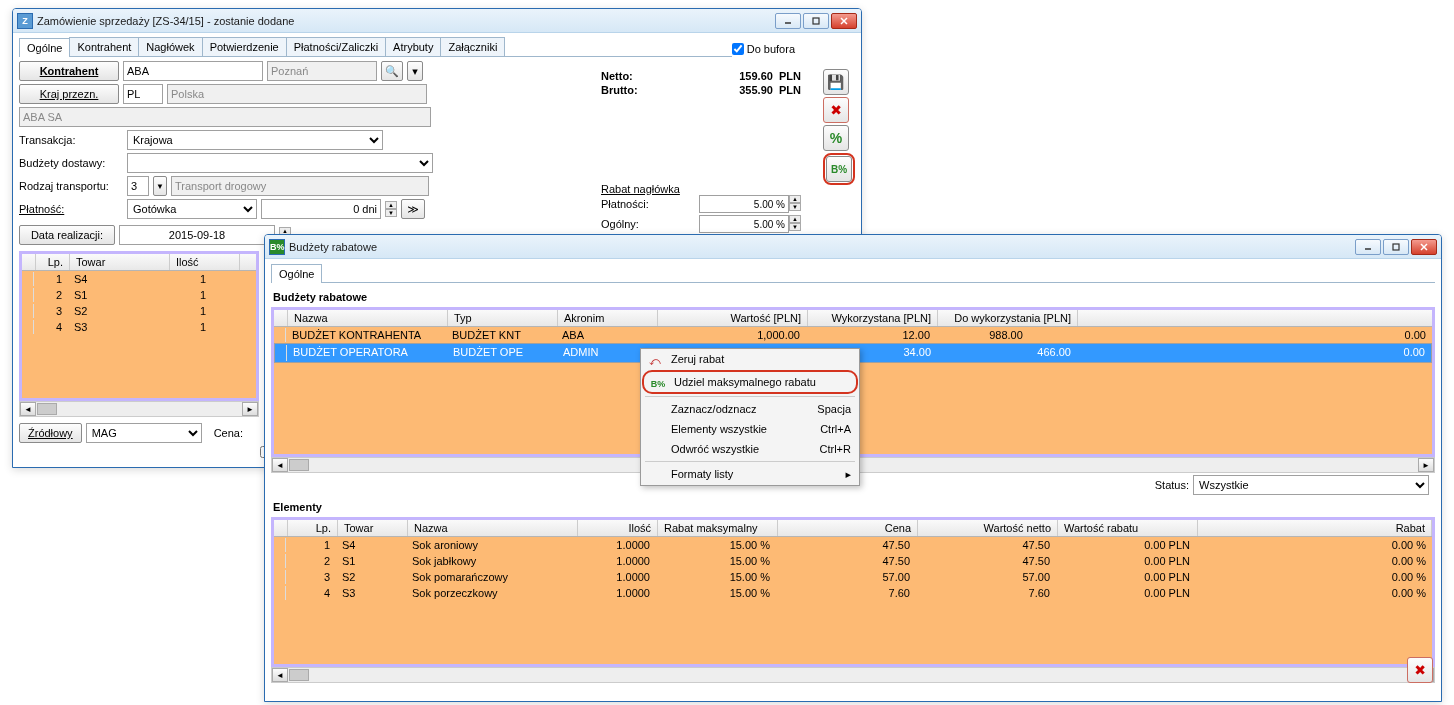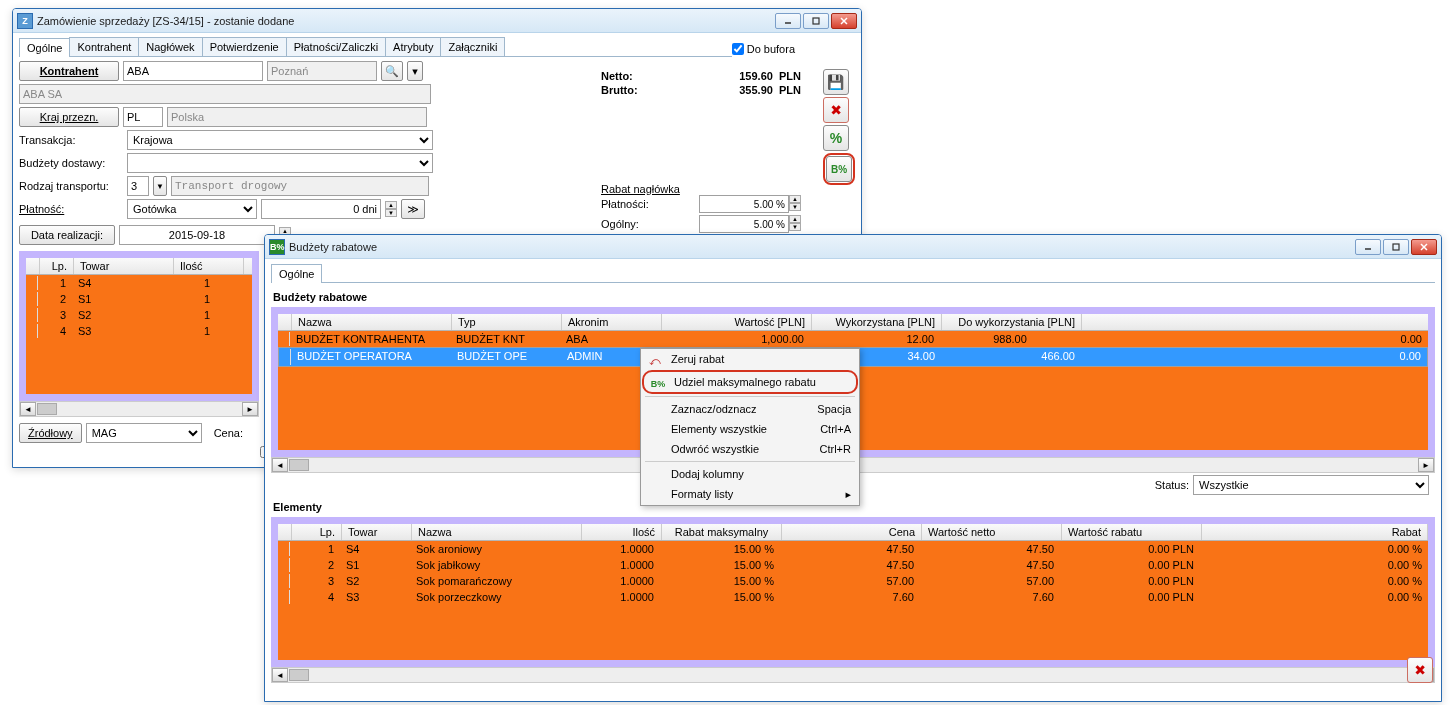--- a/index.html
+++ b/index.html
@@ -23,21 +23,21 @@
 .inp.ro{background:#f0f0f0;color:#888}
 .sel{border:1px solid #a0a0a0;background:#fff;height:20px;padding:1px}
 .lbl{display:inline-block}
 .sidebtns{position:absolute;right:6px;top:36px;display:flex;flex-direction:column;gap:2px}
 .sqbtn{width:26px;height:26px;border:1px solid #8a8a8a;background:linear-gradient(#fdfdfd,#e5e5e5);border-radius:3px;display:flex;align-items:center;justify-content:center;cursor:pointer;font-size:14px}
 .sqbtn.save{color:#1a4f8a}
 .sqbtn.close{color:#c00;border-color:#cc6e62}
 .sqbtn.pct{color:#2a8a2a;font-weight:bold}
 .hl-red{border:2px solid #d4341f;border-radius:8px;padding:1px}
 .hl-red-inner{border:1px solid #8a8a8a;background:linear-gradient(#fdfdfd,#e5e5e5);border-radius:3px;width:26px;height:26px;display:flex;align-items:center;justify-content:center}
-.grid{border:7px solid #c4b5fd;background:#f97316}
+.grid{border:3px solid #c4b5fd;background:#fdba74}
 .ghead{display:flex;background:linear-gradient(#fafafa,#e8e8e8);border-bottom:1px solid #b5b5b5}
 .gh{padding:2px 6px;border-right:1px solid #ccc}
 .grow{display:flex;padding:1px 0}
 .gc{padding:1px 6px}
 .grow.sel{background:#3399ff;color:#fff}
 .scroll-h{height:16px;background:#eee;border:1px solid #ccc;display:flex;align-items:center}
 .scroll-h .sbtn{width:16px;height:14px;background:linear-gradient(#fdfdfd,#ddd);border:1px solid #aaa;display:flex;align-items:center;justify-content:center;font-size:8px}
 .totals{position:absolute;top:36px;right:60px;width:200px}
 .totals .trow{display:flex;justify-content:space-between;padding:1px 0}
 .totals .trow .v{text-align:right;font-weight:bold}
@@ -97,40 +97,40 @@
 
     <div style="width:420px">
       <div class="row">
         <button class="btn" style="width:100px;font-weight:bold;text-decoration:underline">Kontrahent</button>
         <input class="inp" style="width: 140px;" value="ABA">
         <input class="inp ro" style="width: 110px;" value="Poznań">
         <button class="btn" style="width:22px;padding:0">🔍</button>
         <button class="btn" style="width:16px;padding:0">▾</button>
       </div>
       <div class="row">
-          <input class="inp ro" style="width: 412px;" value="ABA SA">
-        </div>
-      <div class="row">
         <button class="btn" style="width:100px;text-decoration:underline">Kraj przezn.</button>
         <input class="inp" style="width: 40px;" value="PL">
         <input class="inp ro" style="width: 260px;" value="Polska">
       </div>
       <div class="row">
+          <input class="inp ro" style="width: 412px;" value="ABA SA">
+        </div>
+      <div class="row">
         <span class="lbl" style="width:104px">Transakcja:</span>
-        <select class="sel" style="width:306px"><option>Krajowa</option></select>
+        <select class="sel" style="width:256px"><option>Krajowa</option></select>
       </div>
       <div class="row">
         <span class="lbl" style="width:104px">Budżety dostawy:</span>
         <select class="sel" style="width:306px"><option></option></select>
       </div>
       <div class="row">
         <span class="lbl" style="width:104px">Rodzaj transportu:</span>
         <input class="inp" style="width: 22px;" value="3">
         <button class="btn" style="width:14px;padding:0;font-size:8px">▼</button>
-        <input class="inp ro" style="width: 258px; font-family: Liberation Mono, monospace;" value="Transport drogowy">
+        <input class="inp ro" style="width: 258px;" value="Transport drogowy">
       </div>
       <div class="row">
         <span class="lbl" style="width:104px;text-decoration:underline">Płatność:</span>
         <select class="sel" style="width:130px"><option>Gotówka</option></select>
         <input class="inp" style="width: 120px; text-align: right;" value="0 dni">
         <div style="width:12px;display:flex;flex-direction:column">
             <div class="spinb">▲</div>
             <div class="spinb">▼</div>
           </div>
         <button class="btn" style="width:24px;padding:0">≫</button>
@@ -333,23 +333,23 @@
     </div>
 
     <div class="section-title">Elementy</div>
     <div class="grid" style="height:150px">
       <div class="ghead">
         <div class="gh" style="width:14px"></div>
         <div class="gh" style="width:50px;text-align:right">Lp.</div>
         <div class="gh" style="width:70px">Towar</div>
         <div class="gh" style="width:170px">Nazwa</div>
         <div class="gh" style="width:80px;text-align:right">Ilość</div>
-        <div class="gh" style="width:120px;text-align:center">Rabat maksymalny</div>
+        <div class="gh" style="width:120px;text-align:left">Rabat maksymalny</div>
         <div class="gh" style="width:140px;text-align:right">Cena</div>
-        <div class="gh" style="width:140px;text-align:left">Wartość netto</div>
+        <div class="gh" style="width:140px;text-align:right">Wartość netto</div>
         <div class="gh" style="width:140px;text-align:left">Wartość rabatu</div>
         <div class="gh" style="flex:1;text-align:right">Rabat</div>
       </div>
       <div id="elem-body">
           <div class="grow">
             <div class="rowmark"></div>
             <div class="gc" style="width:50px;text-align:right">1</div>
             <div class="gc" style="width:70px">S4</div>
             <div class="gc" style="width:170px">Sok aroniowy</div>
             <div class="gc" style="width:80px;text-align:right">1.0000</div>
@@ -431,20 +431,16 @@
   <div class="mi">
       <span>Elementy wszystkie</span>
       <span>Ctrl+A</span>
     </div>
   <div class="mi">
       <span>Odwróć wszystkie</span>
       <span>Ctrl+R</span>
     </div>
   <div class="sep"></div>
   <div class="mi">
-      <span>Dodaj kolumny</span>
-      <span></span>
-    </div>
-  <div class="mi">
       <span>Formaty listy</span>
       <span>▸</span>
     </div>
 </div>
 
 </body></html>

